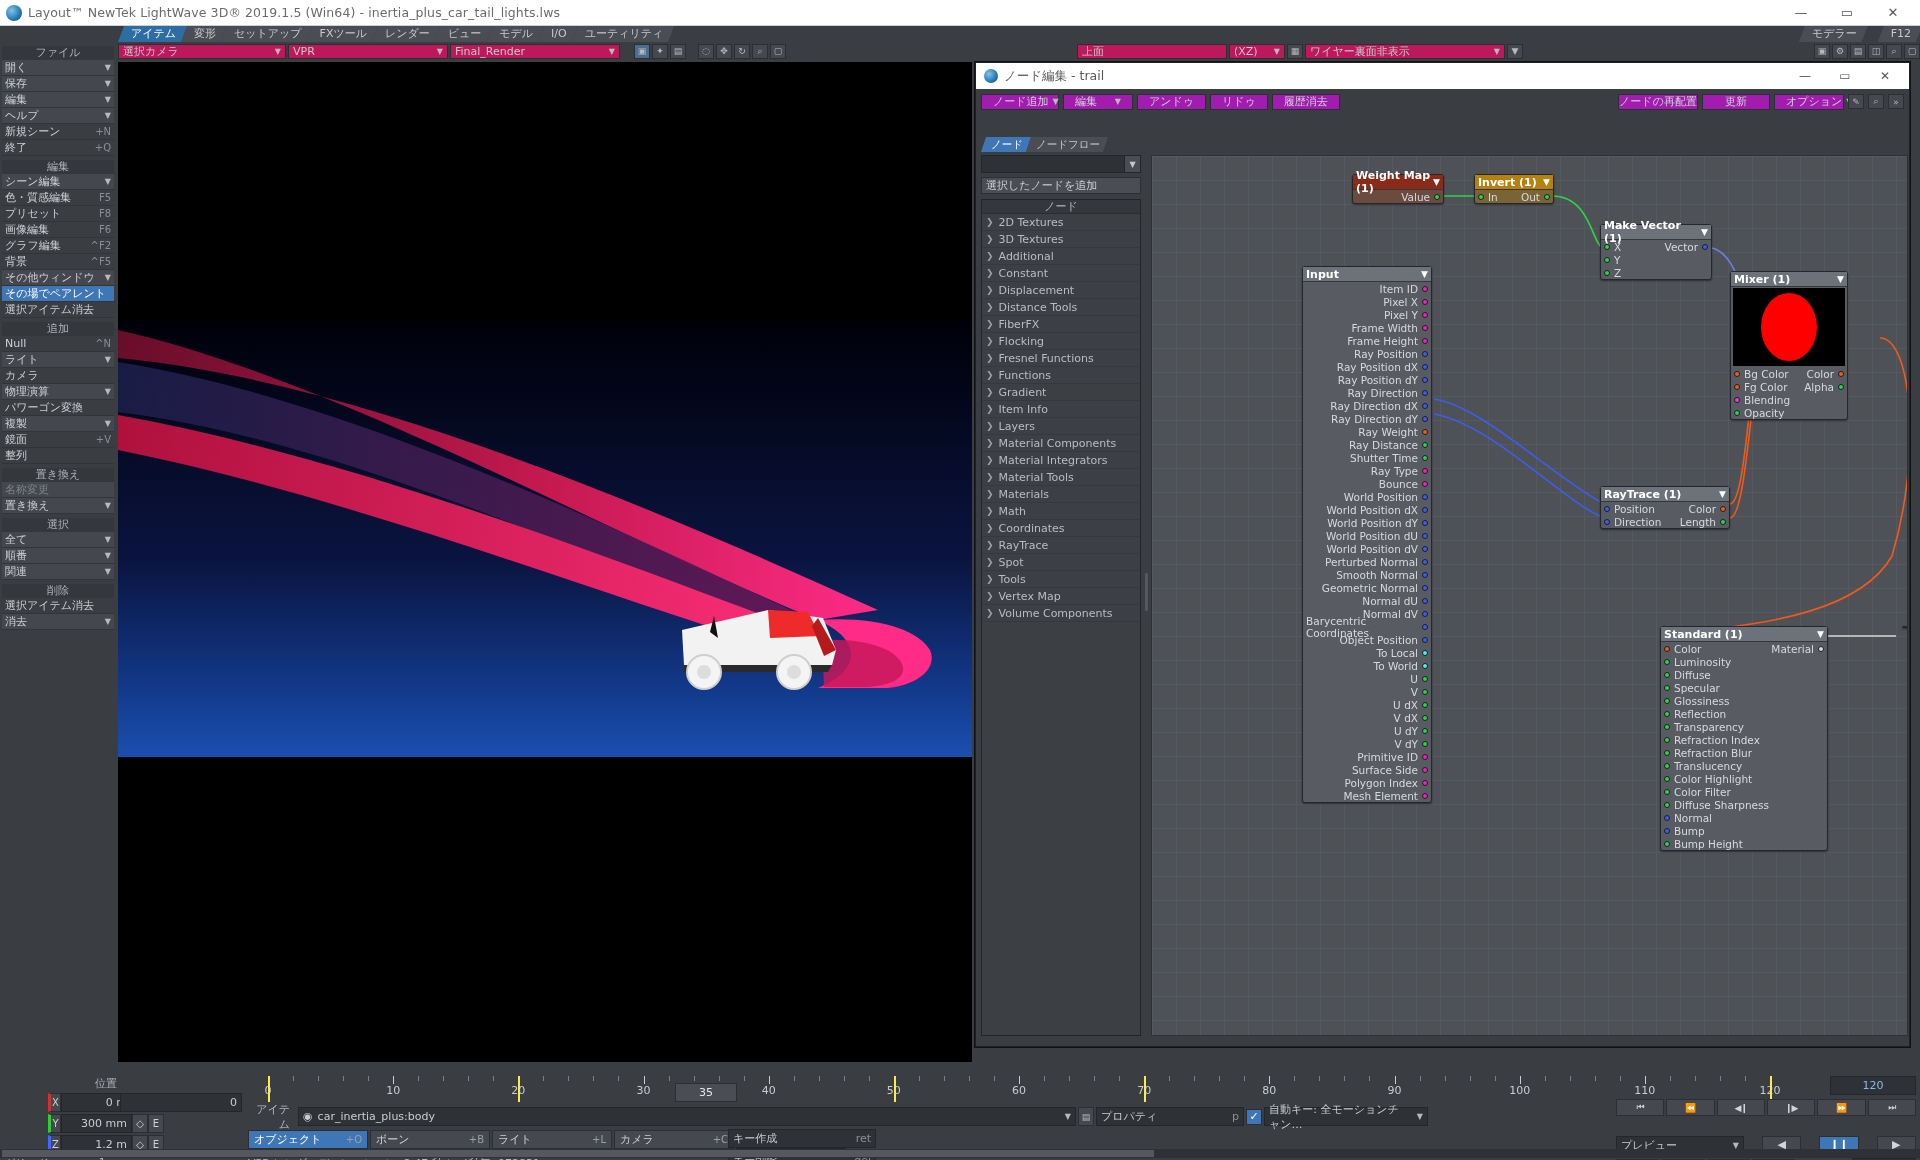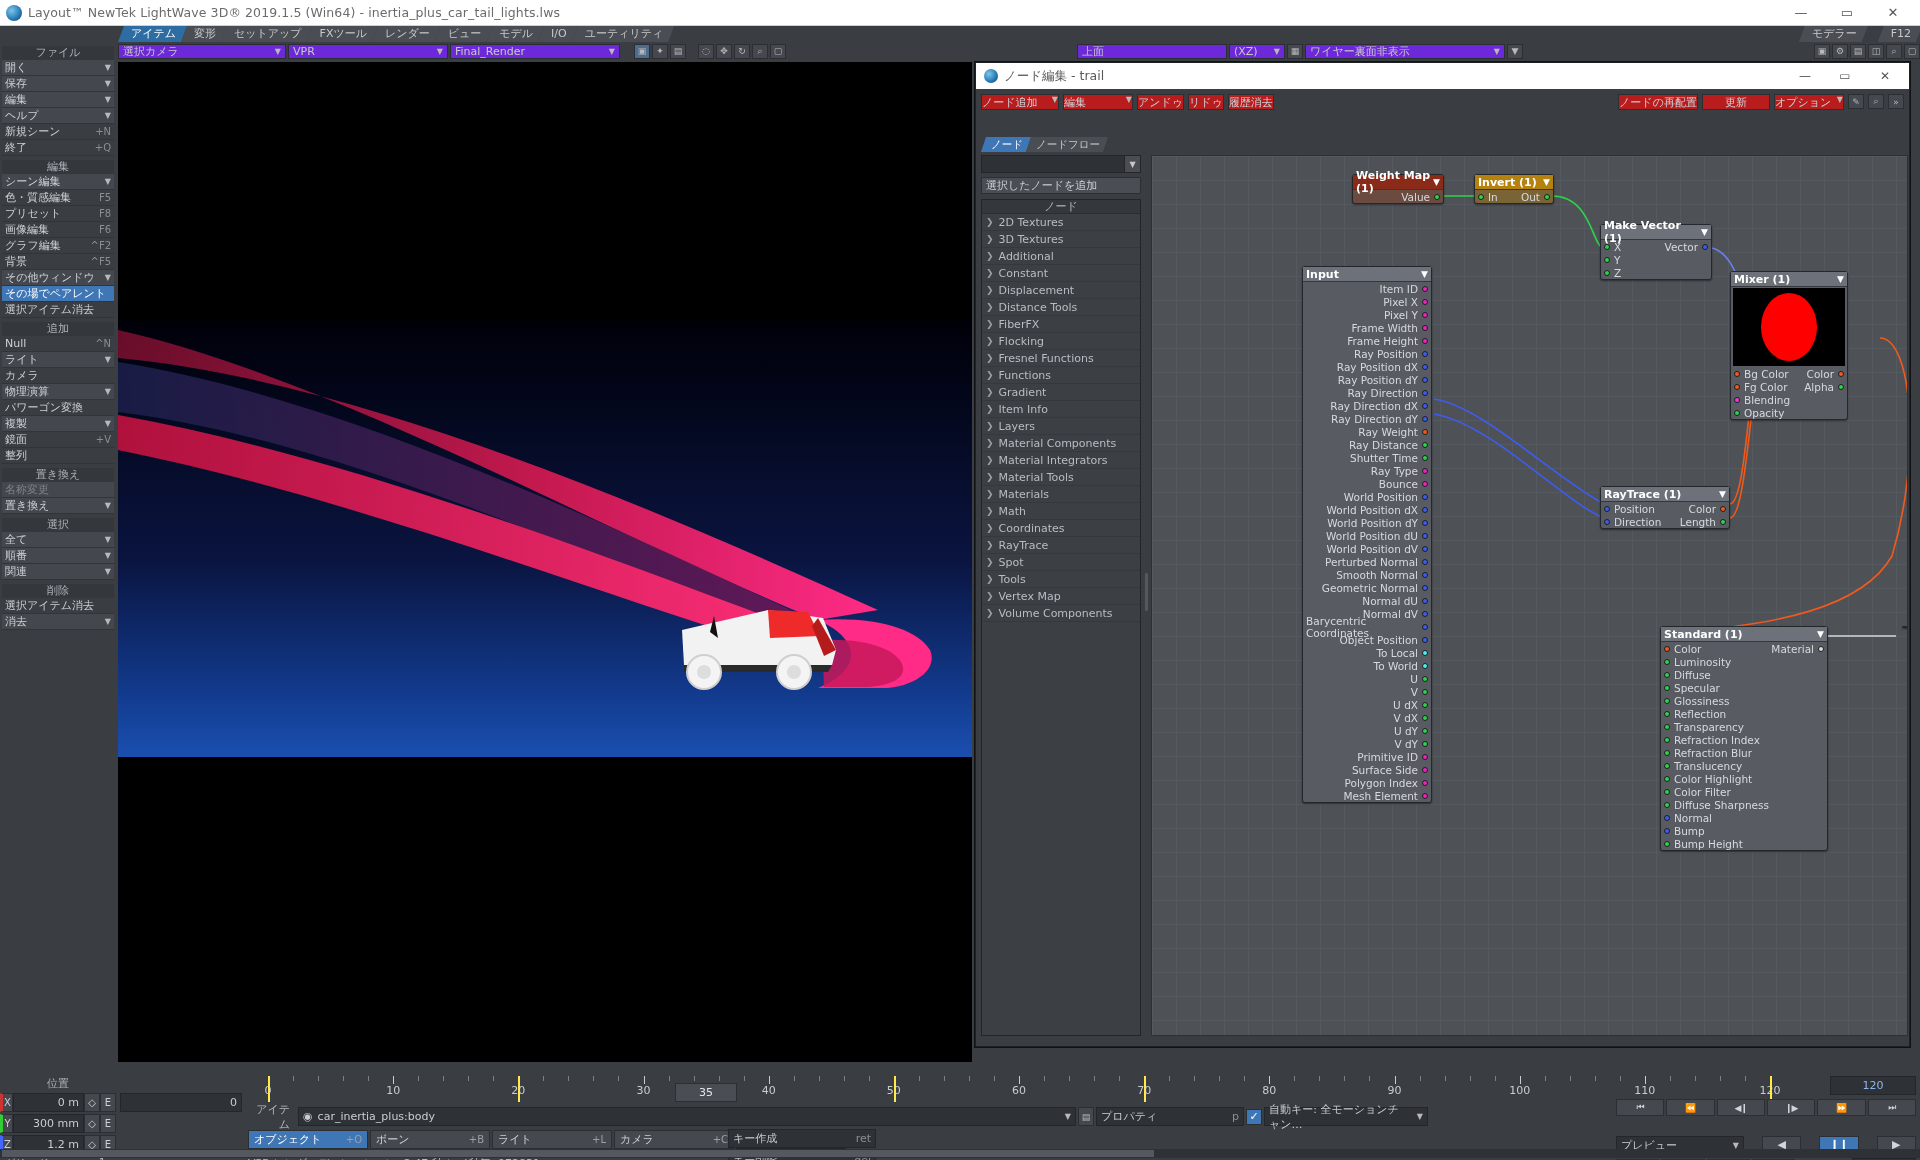--- a/index.html
+++ b/index.html
@@ -23,21 +23,21 @@
   .tab { height:16px; line-height:15px; padding:0 11px 0 13px; font-size:11px; color:#c9c9c9;
     background:#4a4e54; margin-right:-6px;
     clip-path: polygon(6px 0, 100% 0, calc(100% - 6px) 100%, 0 100%); }
   .tab.active { background:#2e6da4; color:#fff; }
   .tabrow .right { margin-left:auto; display:flex; gap:16px; padding-right:4px; }
   .tabrow .right .tab { background:#4a4e54; }
 
   
   .toolrow { height:18px; background:#3a3d42; display:flex; align-items:center; gap:2px;
     padding-left:118px; }
-  .combo { height:15px; background:#6d28d9; border:1px solid #2b2e32; color:#c8c8c8;
+  .combo { height:15px; background:#be185d; border:1px solid #2b2e32; color:#c8c8c8;
     font-size:11px; display:flex; align-items:center; padding:0 4px; position:relative; }
   .combo .cv { flex:1; white-space:nowrap; overflow:hidden; }
   .chev { font-size:8px; color:#b9b9b9; margin-left:4px; }
   .iconbtn { width:16px; height:15px; background:#45494f; border:1px solid #2b2e32;
     display:flex; align-items:center; justify-content:center; color:#b8b8b8; font-size:9px; }
   .iconbtn.hl { background:#4d6d90; }
 
   
   .sidebar { position:absolute; left:0; top:42px; width:116px; bottom:112px; background:#3a3d42;
     padding:0 2px; }
@@ -64,22 +64,22 @@
   .nodewin { position:absolute; left:975px; top:62px; width:935px; height:985px;
     background:#3a3d42; border:1px solid #1f2225; box-shadow:0 0 0 1px #101214; }
   .nw-title { height:26px; background:#fff; display:flex; align-items:center; padding:0 4px; }
   .nw-title .ic { width:14px; height:14px; margin:0 6px 0 4px; border-radius:50%;
     background:radial-gradient(circle at 35% 35%, #7fc4e8 0%, #2a7fb8 55%, #123a5e 100%); }
   .nw-title .t { color:#595959; font-size:12.5px; }
   .nw-ctrls { margin-left:auto; display:flex; }
   .nw-ctrls div { width:40px; height:26px; display:flex; align-items:center; justify-content:center;
     color:#555; font-size:12px; }
   .nw-toolbar { height:22px; background:#3a3d42; display:flex; align-items:center; gap:4px; padding:3px 5px 0 5px;}
-  .btn { height:16px; background:#b91c1c; border:1px solid #2b2e32; color:#cdd1d6; font-size:11px;
-    display:flex; align-items:flex-start; padding:0 0; white-space:nowrap; }
+  .btn { height:16px; background:#a21caf; border:1px solid #2b2e32; color:#cdd1d6; font-size:11px;
+    display:flex; align-items:center; padding:0 11px; white-space:nowrap; }
   .btn.combo2 { justify-content:space-between; }
 
   .nw-body { position:absolute; left:0; top:74px; right:0; bottom:0; display:flex; }
   .nodelist { width:160px; margin:0 0 10px 5px; display:flex; flex-direction:column; }
   .nl-tabs { height:15px; display:flex; align-items:flex-end; }
   .nl-tab { height:15px; line-height:14px; padding:0 8px 0 10px; font-size:10.5px; color:#c9c9c9;
     background:#4a4e54; margin-right:-5px;
     clip-path: polygon(5px 0, 100% 0, calc(100% - 5px) 100%, 0 100%); }
   .nl-tab.active { background:#3f76b5; color:#fff; }
   .nl-search { height:18px; background:#2e3135; border:1px solid #23262a; margin-top:3px;
@@ -125,21 +125,21 @@
   .dot.r { margin-left:4px; }
   .pink{background:#f520c0}.blue{background:#3e5cf0}.orangeD{background:#f15a1c}
   .green{background:#2fd24a}.cyan{background:#49f2ea}.white{background:#dcdcdc}
   .magenta{background:#ef3bd0}
 
   .mixpreview { height:78px; background:#000; margin:1px 2px; display:flex; align-items:center;
     justify-content:center; }
   .mixpreview i { display:block; width:56px; height:68px; border-radius:50%; background:#ff0000; }
 
   
-  .bottom { position:absolute; left:0; bottom:0; width:1920px; height:84px; background:#3a3d42; }
+  .bottom { position:absolute; left:0; bottom:0; width:1920px; height:84px; background:#3a3d42;padding-left:48px; }
   .coordcell { width:116px; display:flex; align-items:center; height:21px; }
   .cc-axis { width:13px; height:19px; background:#45494f; border:1px solid #2b2e32; color:#cdd1d6;
     font-size:10px; display:flex; align-items:center; justify-content:center; }
   .cc-axis.x { border-left:3px solid #c33; }
   .cc-axis.y { border-left:3px solid #3c3; }
   .cc-axis.z { border-left:3px solid #46f; }
   .cc-val { flex:1; height:19px; background:#2e3135; border:1px solid #23262a; color:#c9cdd2;
     font-size:11px; text-align:right; padding-right:4px; display:flex; align-items:center;
     justify-content:flex-end; }
   .cc-btn { width:16px; height:19px; background:#45494f; border:1px solid #2b2e32; font-size:10px;

